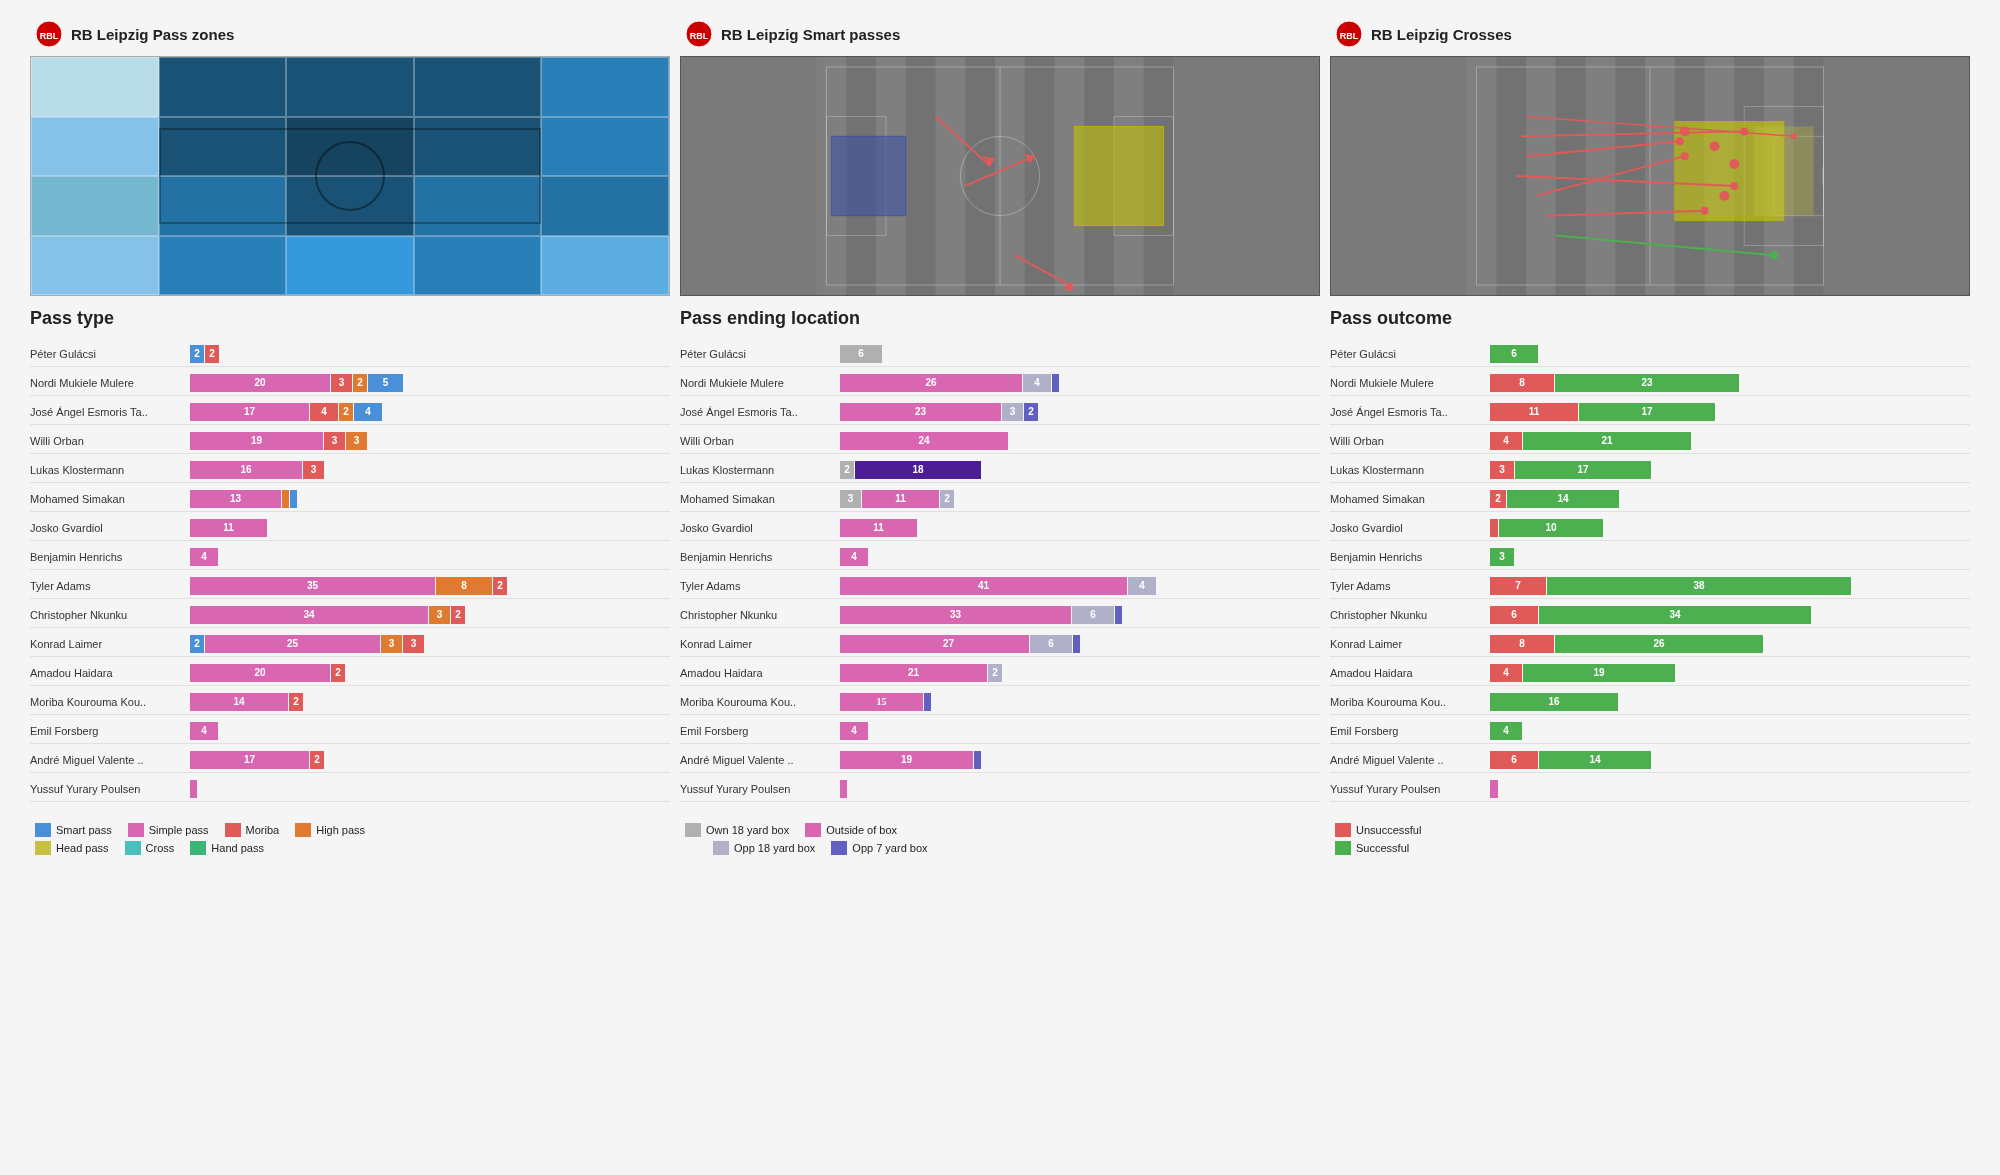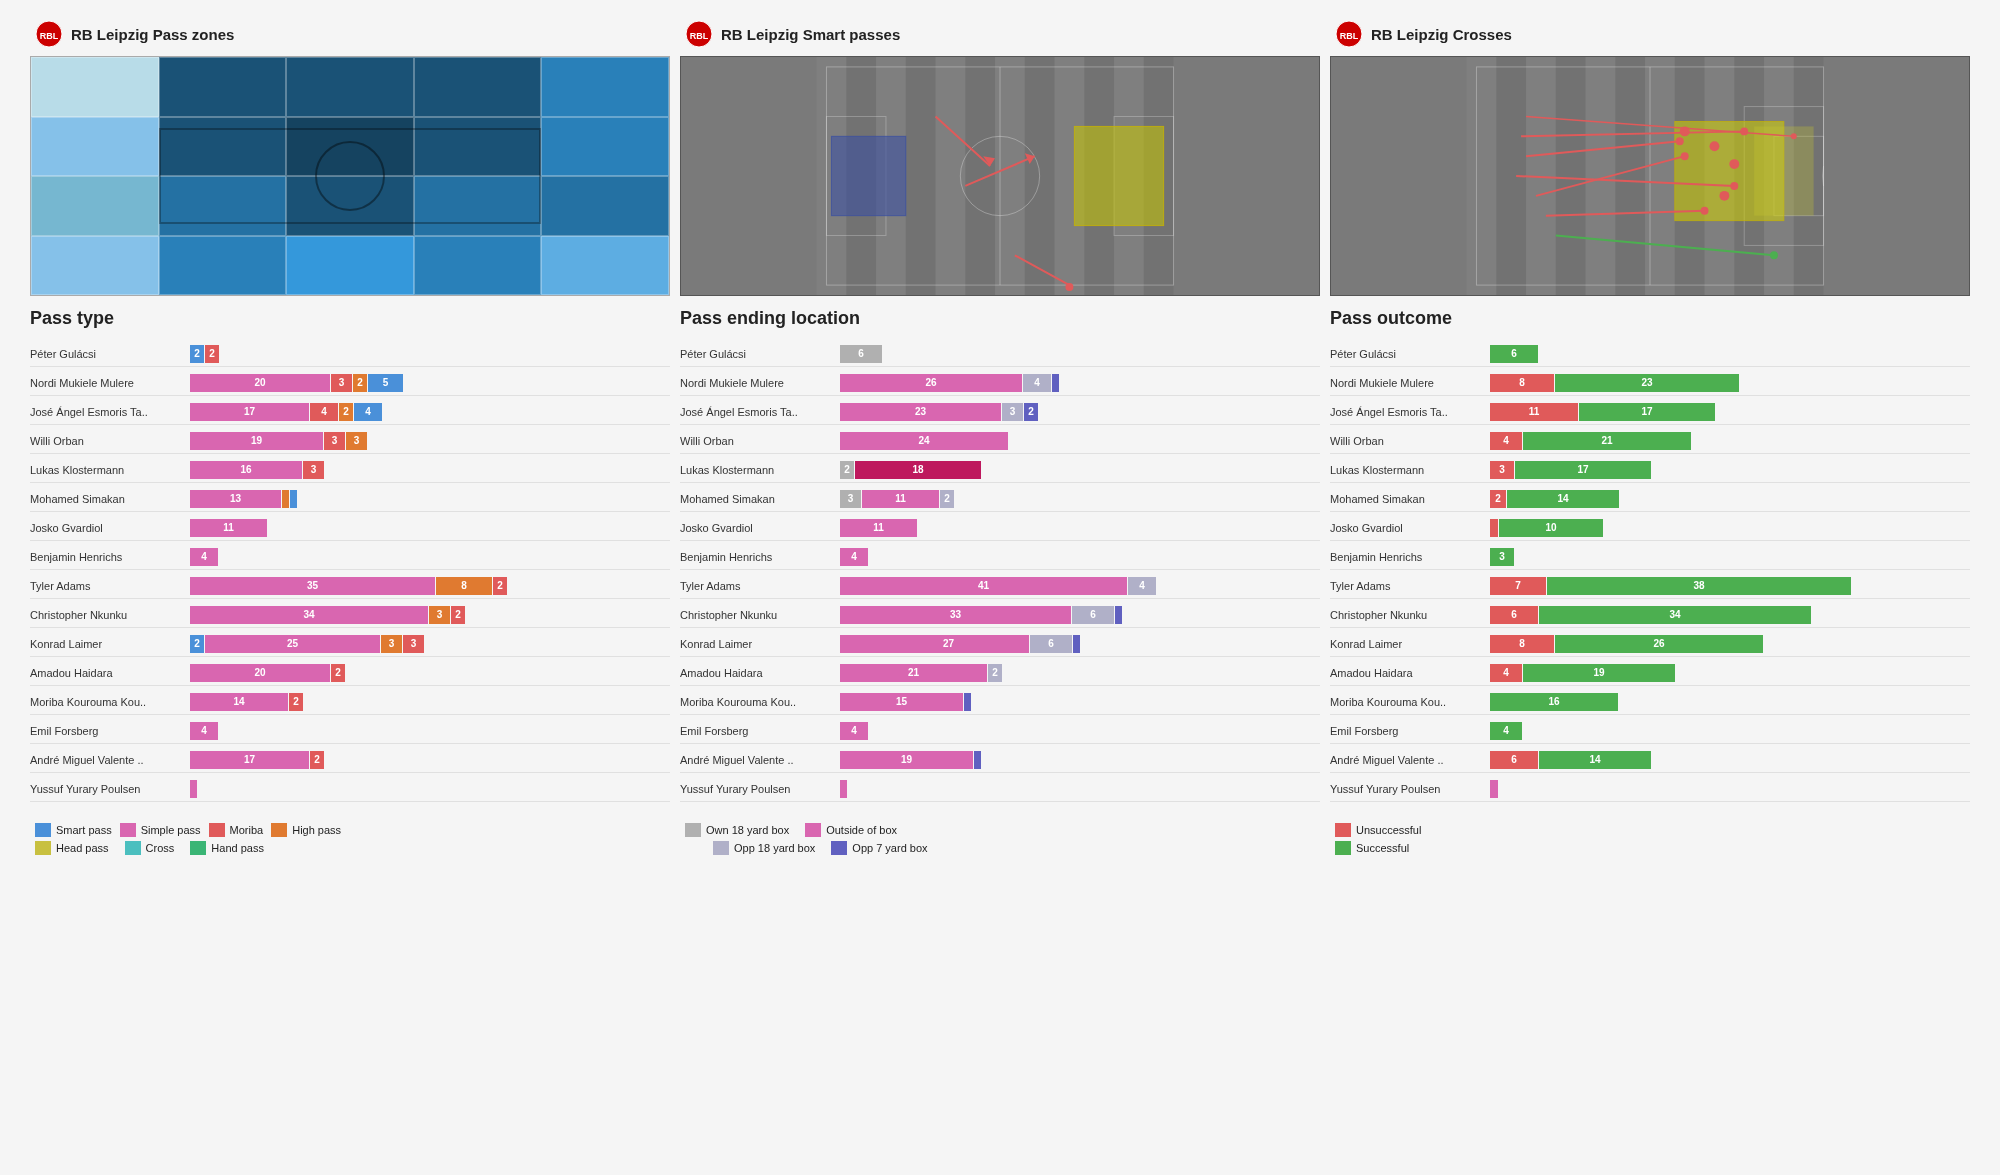--- a/index.html
+++ b/index.html
@@ -301,21 +301,21 @@
         </div>
       </div>
       <div class="bar-row">
         <div class="bar-label">Yussuf Yurary Poulsen</div>
         <div class="bars-area">
           <div class="bar-seg" style="background: rgb(217, 102, 176); width: 7px;"></div>
         </div>
       </div>
       <div class="legend-area">
         <div style="display: flex; flex-direction: column; gap: 4px;">
-          <div style="display: flex; gap: 8px; flex-wrap: wrap;">
+          <div style="display: flex; gap: 16px; flex-wrap: wrap;">
             <div class="legend-item">
               <div class="legend-box" style="background:#4a90d9"></div>
               <span>Smart pass</span>
             </div>
             <div class="legend-item">
               <div class="legend-box" style="background:#d966b0"></div>
               <span>Simple pass</span>
             </div>
             <div class="legend-item">
               <div class="legend-box" style="background:#e05a5a"></div>
@@ -417,21 +417,21 @@
       <div class="bar-row">
         <div class="bar-label">Willi Orban</div>
         <div class="bars-area">
           <div class="bar-seg" style="background: rgb(217, 102, 176); width: 168px;">24</div>
         </div>
       </div>
       <div class="bar-row">
         <div class="bar-label">Lukas Klostermann</div>
         <div class="bars-area">
           <div class="bar-seg" style="background: rgb(176, 176, 176); width: 14px;">2</div>
-          <div class="bar-seg" style="background: #be185d; width: 126px;">18</div>
+          <div class="bar-seg" style="background: #4c1d95; width: 126px;">18</div>
         </div>
       </div>
       <div class="bar-row">
         <div class="bar-label">Mohamed Simakan</div>
         <div class="bars-area">
           <div class="bar-seg" style="background: rgb(176, 176, 176); width: 21px;">3</div>
           <div class="bar-seg" style="background: rgb(217, 102, 176); width: 77px;">11</div>
           <div class="bar-seg" style="background: rgb(176, 176, 200); width: 14px;">2</div>
         </div>
       </div>
@@ -473,21 +473,21 @@
       <div class="bar-row">
         <div class="bar-label">Amadou Haidara</div>
         <div class="bars-area">
           <div class="bar-seg" style="background: rgb(217, 102, 176); width: 147px;">21</div>
           <div class="bar-seg" style="background: rgb(176, 176, 200); width: 14px;">2</div>
         </div>
       </div>
       <div class="bar-row">
         <div class="bar-label">Moriba Kourouma Kou..</div>
         <div class="bars-area">
-          <div class="bar-seg" style="background: rgb(217, 102, 176); width: 123px;">15</div>
+          <div class="bar-seg" style="background: rgb(217, 102, 176); width: 83px; font-family: Liberation Serif, serif;">15</div>
           <div class="bar-seg" style="background: rgb(96, 96, 192); width: 7px;"></div>
         </div>
       </div>
       <div class="bar-row">
         <div class="bar-label">Emil Forsberg</div>
         <div class="bars-area">
           <div class="bar-seg" style="background: rgb(217, 102, 176); width: 28px;">4</div>
         </div>
       </div>
       <div class="bar-row">

